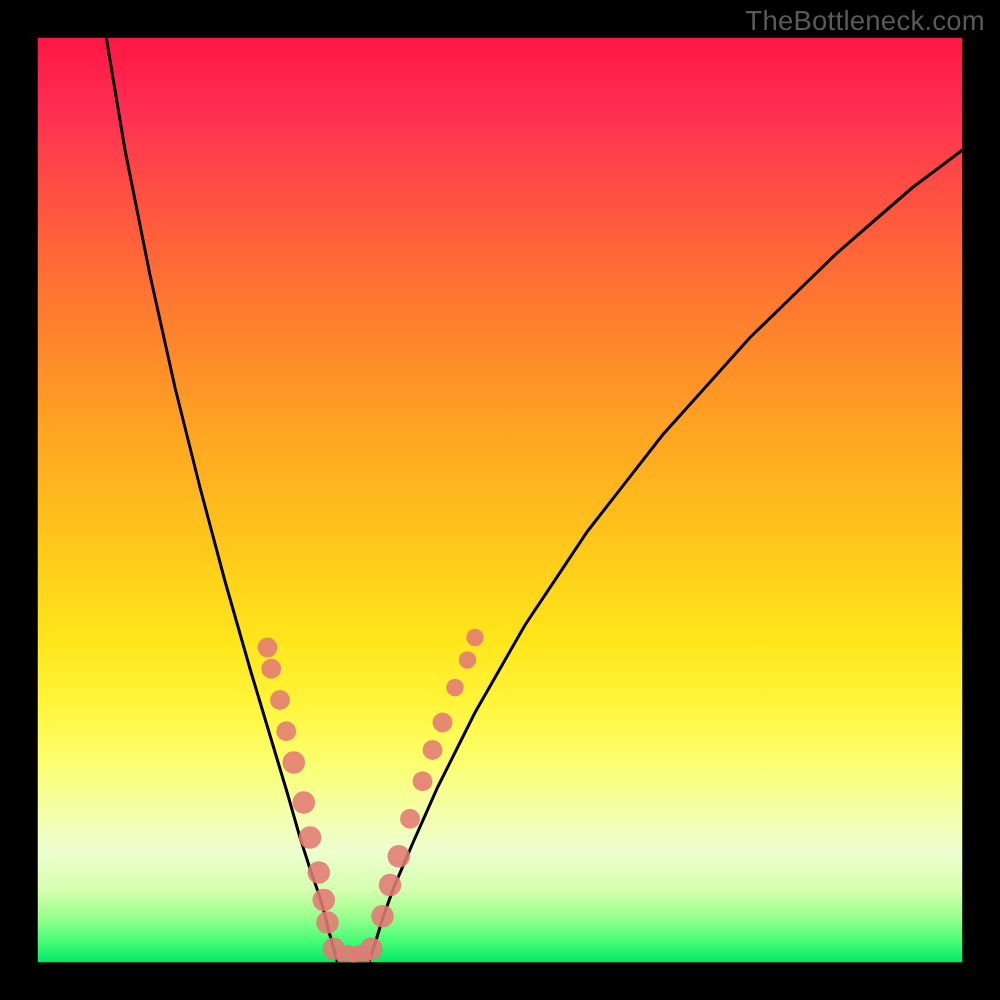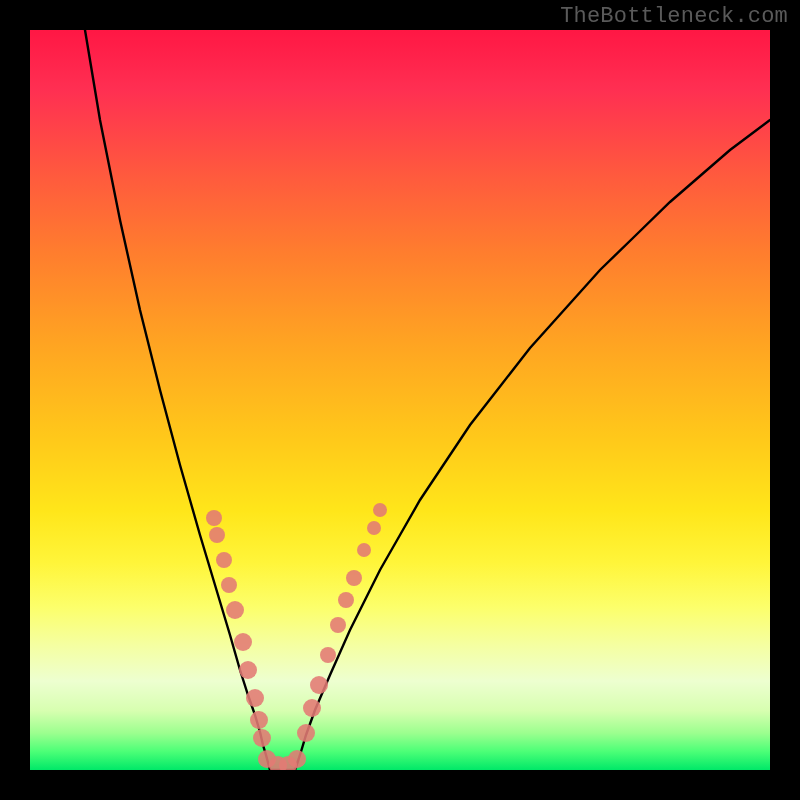--- a/index.html
+++ b/index.html
@@ -43,21 +43,21 @@
   svg.curve {
     position: absolute;
     inset: 0;
     width: 100%;
     height: 100%;
   }
   .watermark {
     position: absolute;
     top: 4px;
     right: 12px;
-    font-family: Liberation Mono, monospace;
+    font-family: Liberation Sans, sans-serif;
     font-size: 22px;
     font-weight: 400;
     color: #5a5a5a;
     letter-spacing: 0.2px;
   }
 </style>
 </head>
 <body>
 
 <div class="frame">

